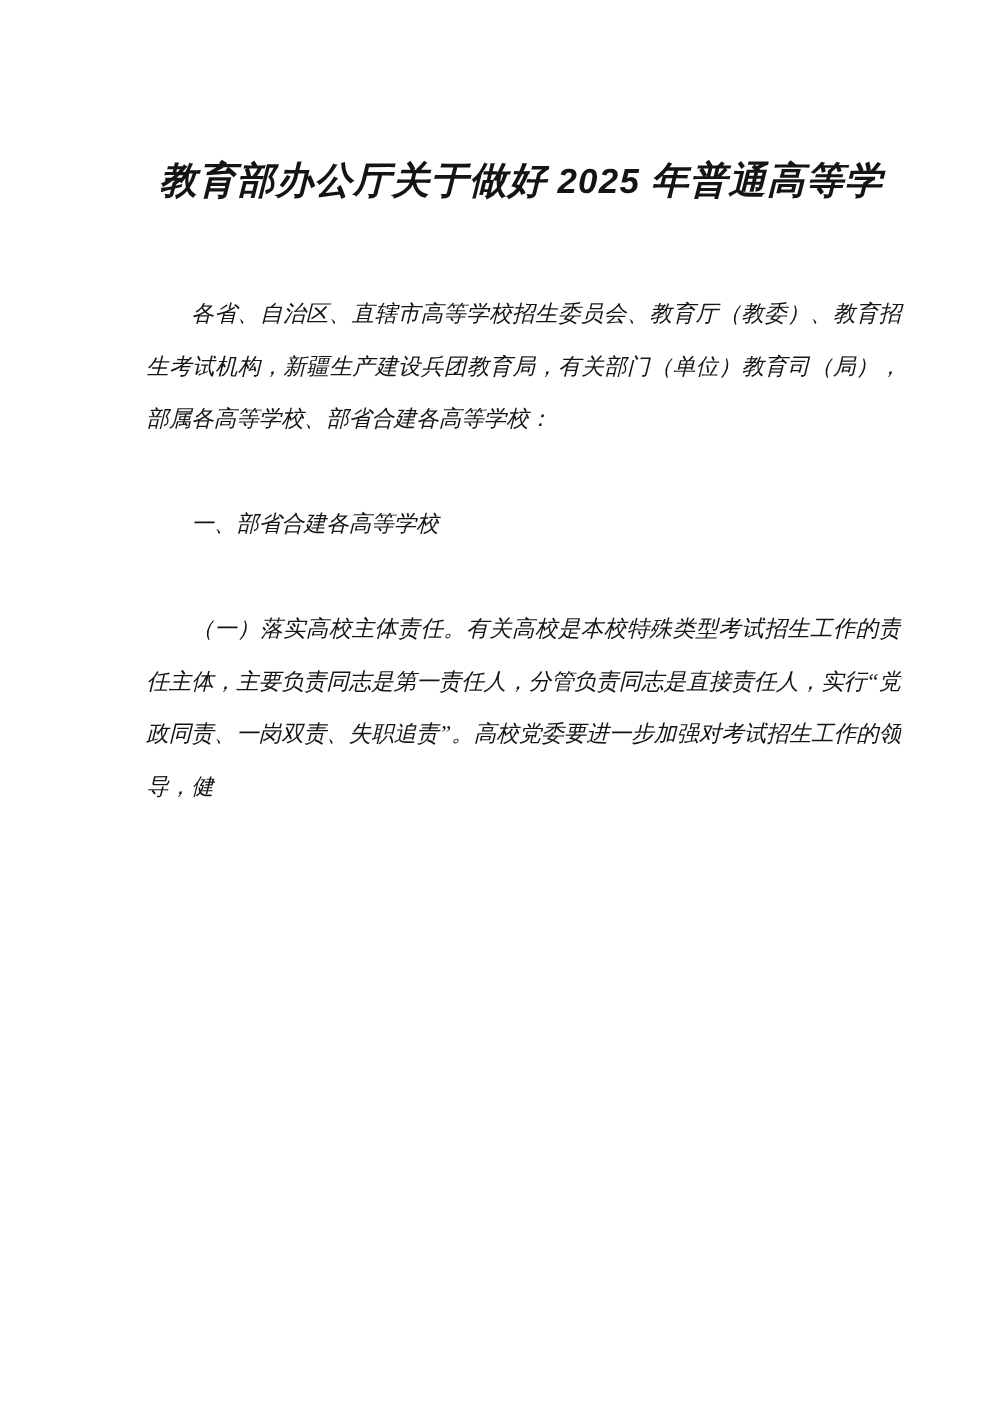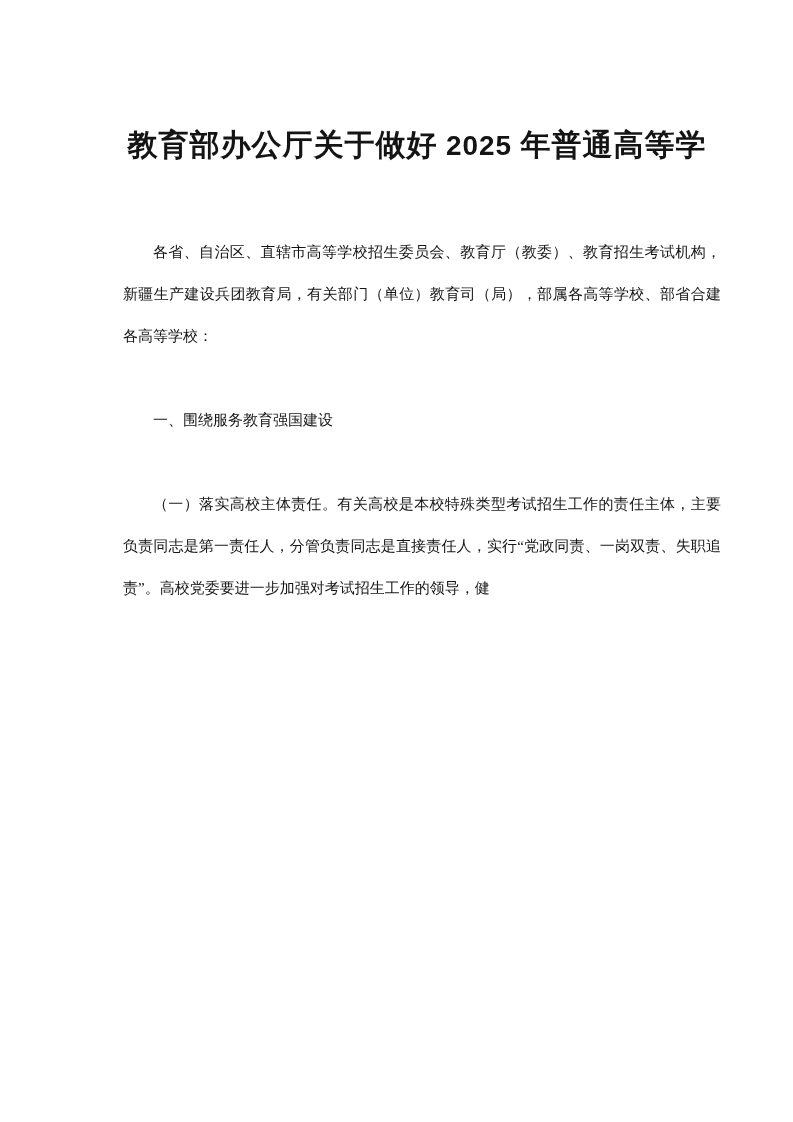--- a/index.html
+++ b/index.html
@@ -11,35 +11,36 @@
     position: relative;
     width: 793px;
     height: 1122px;
     background: #ffffff;
     overflow: hidden;
     color: #141414;
     font-family: "Liberation Serif", "DejaVu Serif", serif;
   }
   .content {
     padding: 118px 72px 0 113px; 
+    font-style: italic;
   }
   .doc-title {
     margin: 0 0 58px 0;
     font-size: 30px;
     font-weight: bold;
     line-height: 54px;
     text-align: center;
     letter-spacing: 1px;
   }
   .doc-title .title-line {
     display: block;
   }
   .body-para {
-    margin: 0 0 42px 10px;
-    font-size: 15px;
+    margin: 0 0 42px 4px;
+    font-size: 18px;
     line-height: 42px;
     text-align: justify;
     text-justify: inter-ideograph;
     text-indent: 2em;
   }
   .section-heading {
     font-weight: normal;
   }
   .clip-4 {
     max-height: 168px; 
@@ -58,18 +59,18 @@
 <div class="page">
   <div class="content">
 
     <h1 class="doc-title">
       <span class="title-line richnum">教育部办公厅关于做好 <span class="num">2025</span> 年普通高等学</span>
     </h1>
 
     <p class="body-para">各省、自治区、直辖市高等学校招生委员会、教育厅（教委）、教育招生考试机构，新疆生产建设兵团教育局，有关部门（单位）教育司（局），部属各高等学校、部省合建各高等学校：</p>
 
 
-    <p class="body-para section-heading">一、围绕服务教育强国建设</p>
+    <p class="body-para section-heading">一、部省合建各高等学校</p>
 
     <p class="body-para clip-4">（一）落实高校主体责任。有关高校是本校特殊类型考试招生工作的责任主体，主要负责同志是第一责任人，分管负责同志是直接责任人，实行“党政同责、一岗双责、失职追责”。高校党委要进一步加强对考试招生工作的领导，健</p>
 
   </div>
 </div>
 
 </body></html>

